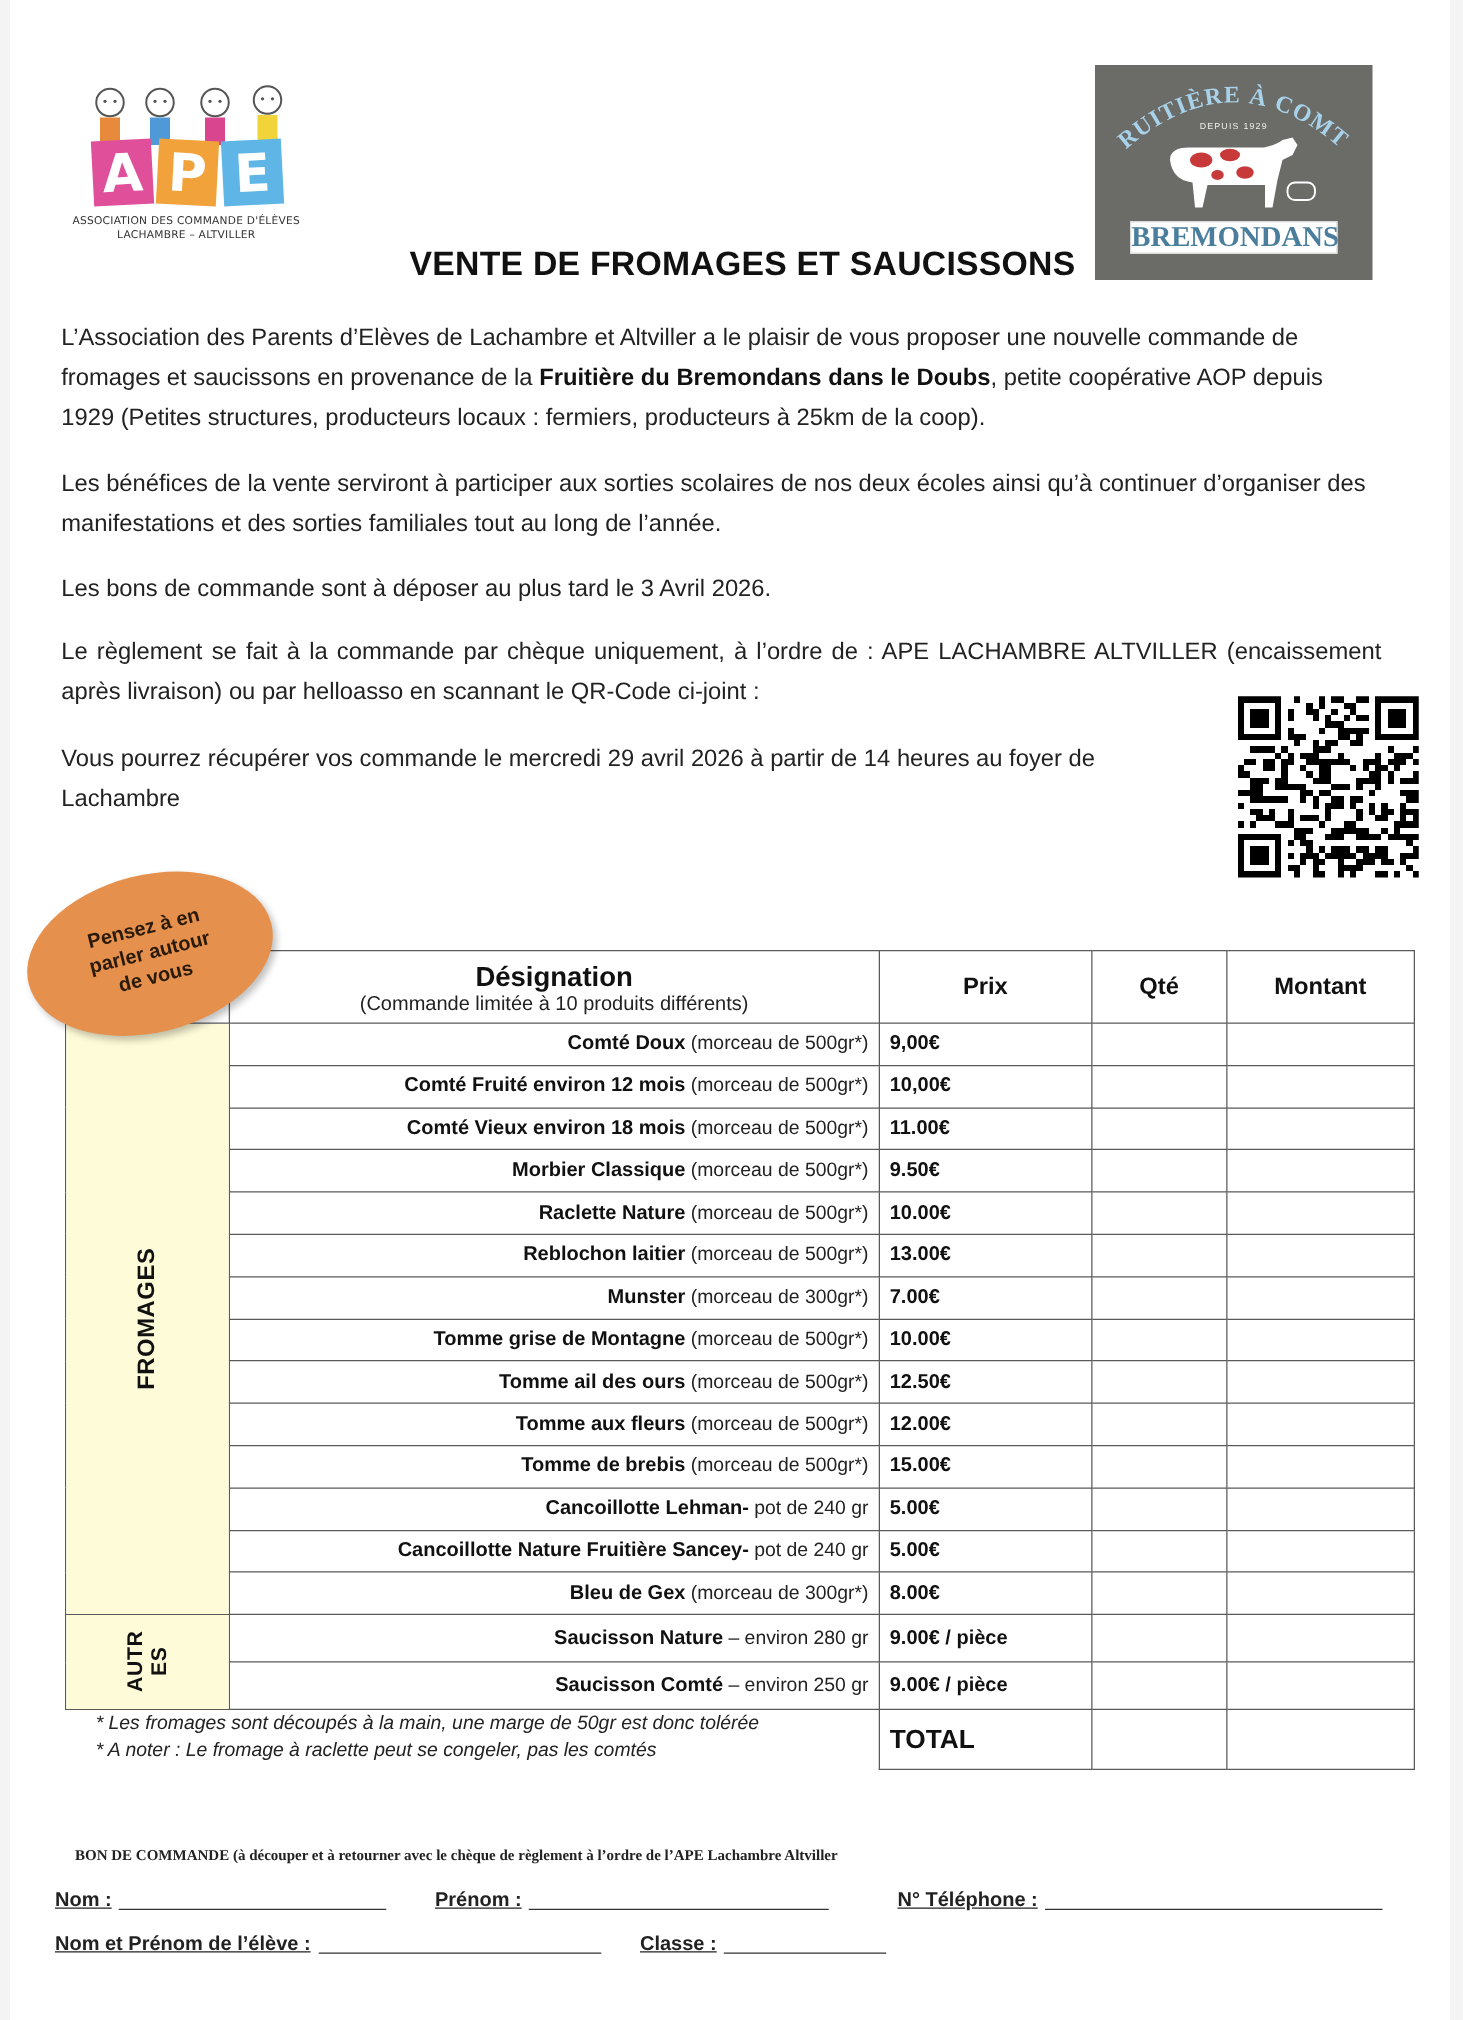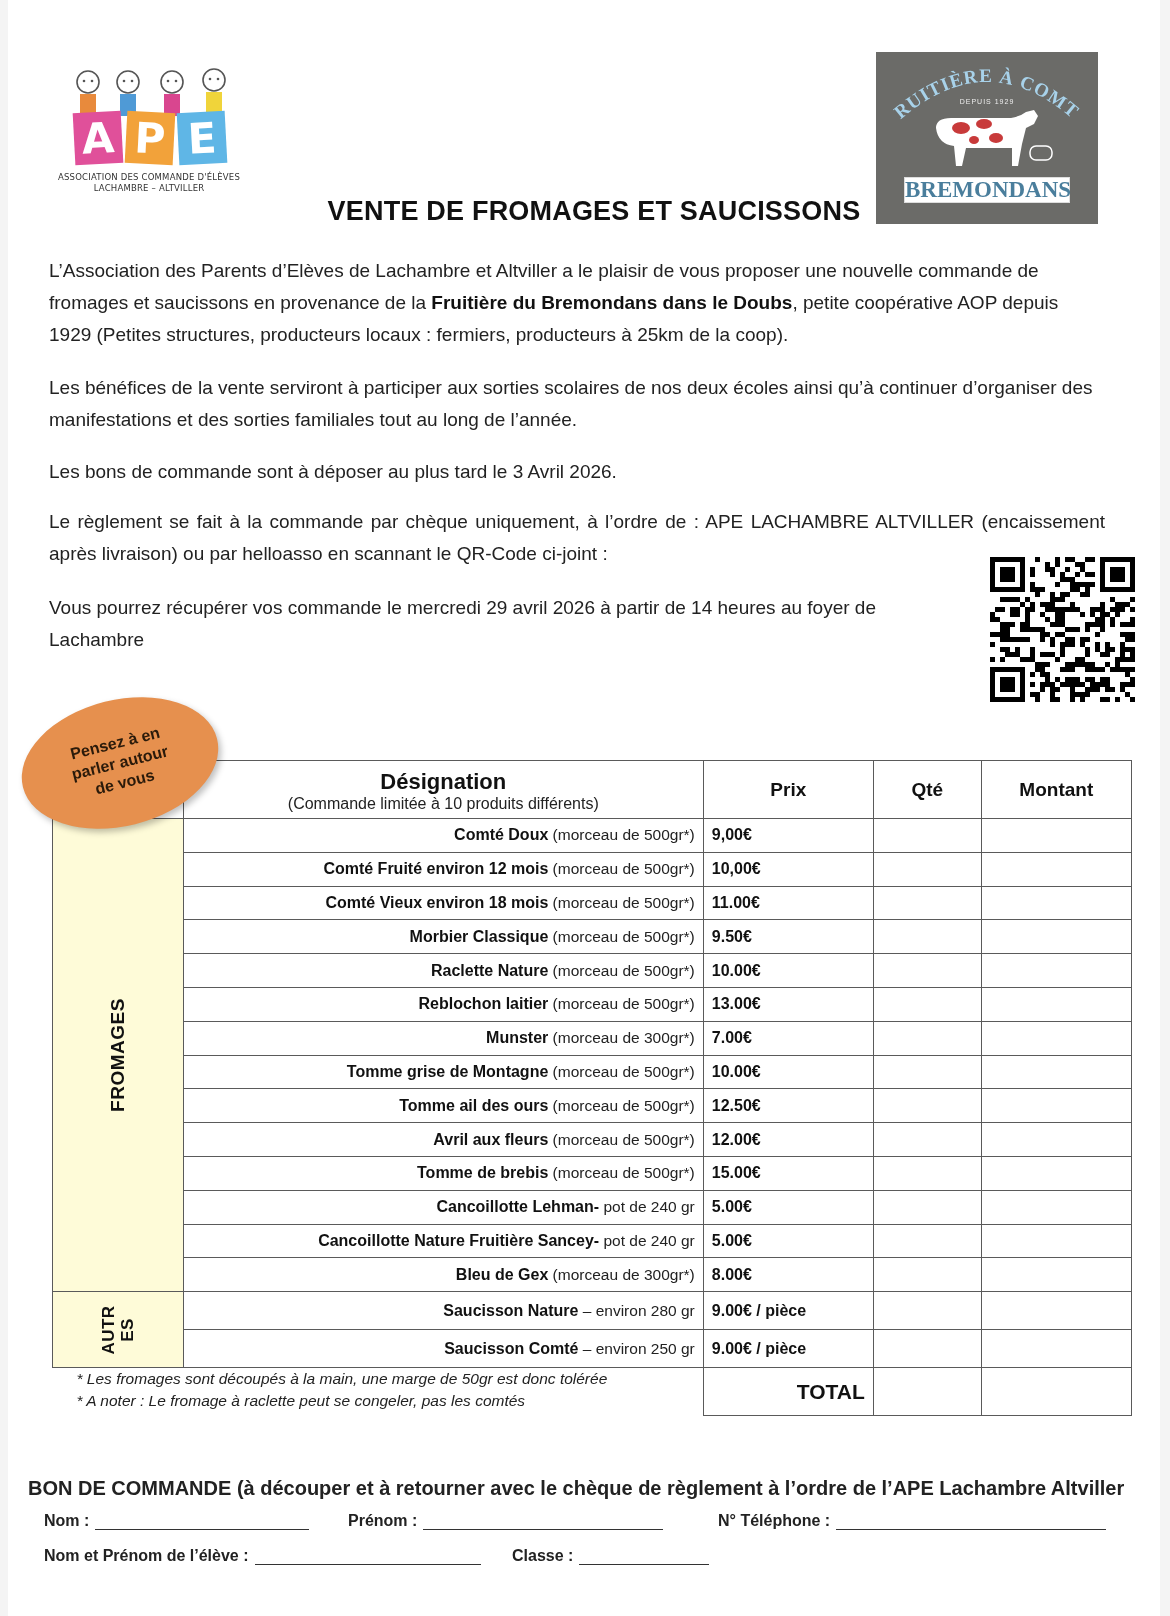--- a/index.html
+++ b/index.html
@@ -54,25 +54,25 @@
   .hdr-des .sub { font-size: 16px; font-weight: normal; display: block; color: #222; }
   .hdr-blank { border: none !important; background: transparent; }
   .hdr-th { font-size: 19px; }
   .cat-cell { position: relative; }
   .cat-vert { display: inline-block; transform: rotate(-90deg); font-weight: bold; font-size: 19px; white-space: nowrap; letter-spacing: 0.5px; }
   .cat-vert.small { font-size: 17px; line-height: 19px; text-align: center; }
   .item-name { font-weight: bold; }
   .item-detail { font-weight: normal; font-size: 15.5px; color: #222; }
   .row-tall td { height: 38px; }
   .foot-notes { border: none !important; font-style: italic; font-size: 15.5px; color: #222; line-height: 22px; padding: 0 0 0 24px !important; vertical-align: top !important; }
-  .total-cell { text-align: right; font-size: 21px; font-weight: bold; height: 48px !important; }
+  .total-cell { text-align: left; font-size: 21px; font-weight: bold; height: 48px !important; }
 
   
-  .bon-title { position: absolute; left: 20px; top: 1477px; font-weight: bold; font-size: 20px; color: #222; }
-  .field { position: absolute; font-weight: bold; font-size: 16px; color: #222; display: flex; align-items: flex-end; }
+  .bon-title { position: absolute; left: 52px; top: 1477px; font-weight: bold; font-size: 12px; color: #222; font-family: Liberation Serif, serif; }
+  .field { position: absolute; font-weight: bold; font-size: 16px; color: #222; display: flex; align-items: flex-start; text-decoration: underline; }
   .field .line { display: inline-block; border-bottom: 1.5px solid #333; height: 16px; margin-left: 6px; }
 </style>
 </head>
 <body>
 
 <div class="page">
 
   <div class="ape-logo">
     <svg class="ape-kids" viewBox="0 0 170 60">
       <g fill="none" stroke="#555" stroke-width="1.6">
@@ -506,21 +506,21 @@
           <td class="col-qte"></td>
           <td class="col-mont"></td>
         </tr>
         <tr>
           <td class="col-des"><span class="item-name">Tomme ail des ours</span><span class="item-detail"> (morceau de 500gr*)</span></td>
           <td class="col-prix">12.50€</td>
           <td class="col-qte"></td>
           <td class="col-mont"></td>
         </tr>
         <tr>
-          <td class="col-des"><span class="item-name">Avril aux fleurs</span><span class="item-detail"> (morceau de 500gr*)</span></td>
+          <td class="col-des"><span class="item-name">Tomme aux fleurs</span><span class="item-detail"> (morceau de 500gr*)</span></td>
           <td class="col-prix">12.00€</td>
           <td class="col-qte"></td>
           <td class="col-mont"></td>
         </tr>
         <tr>
           <td class="col-des"><span class="item-name">Tomme de brebis</span><span class="item-detail"> (morceau de 500gr*)</span></td>
           <td class="col-prix">15.00€</td>
           <td class="col-qte"></td>
           <td class="col-mont"></td>
         </tr>

